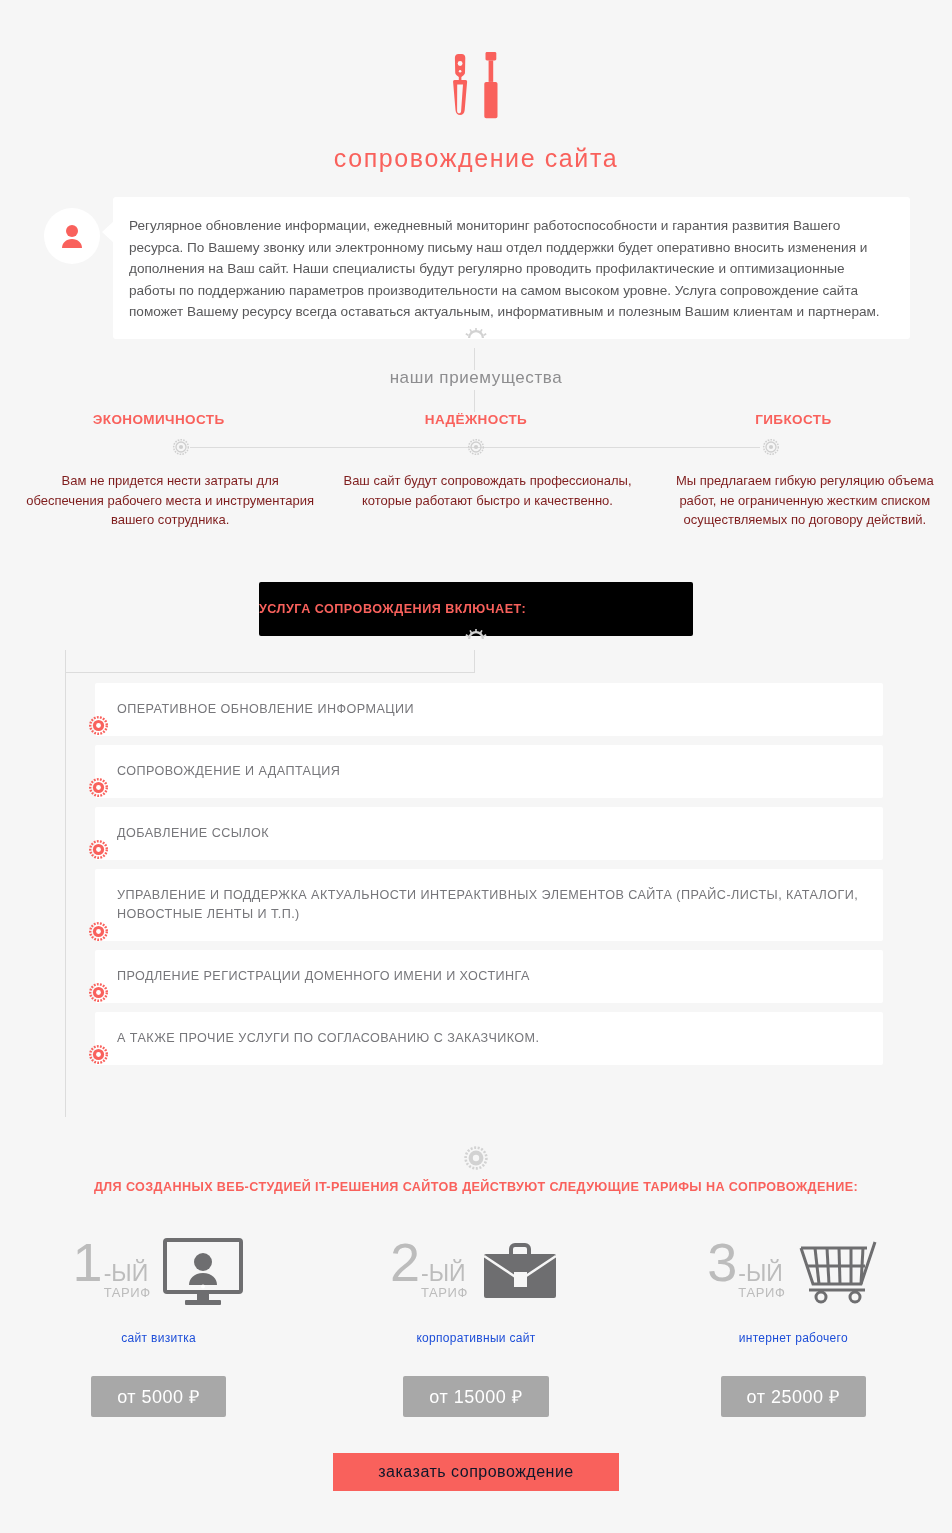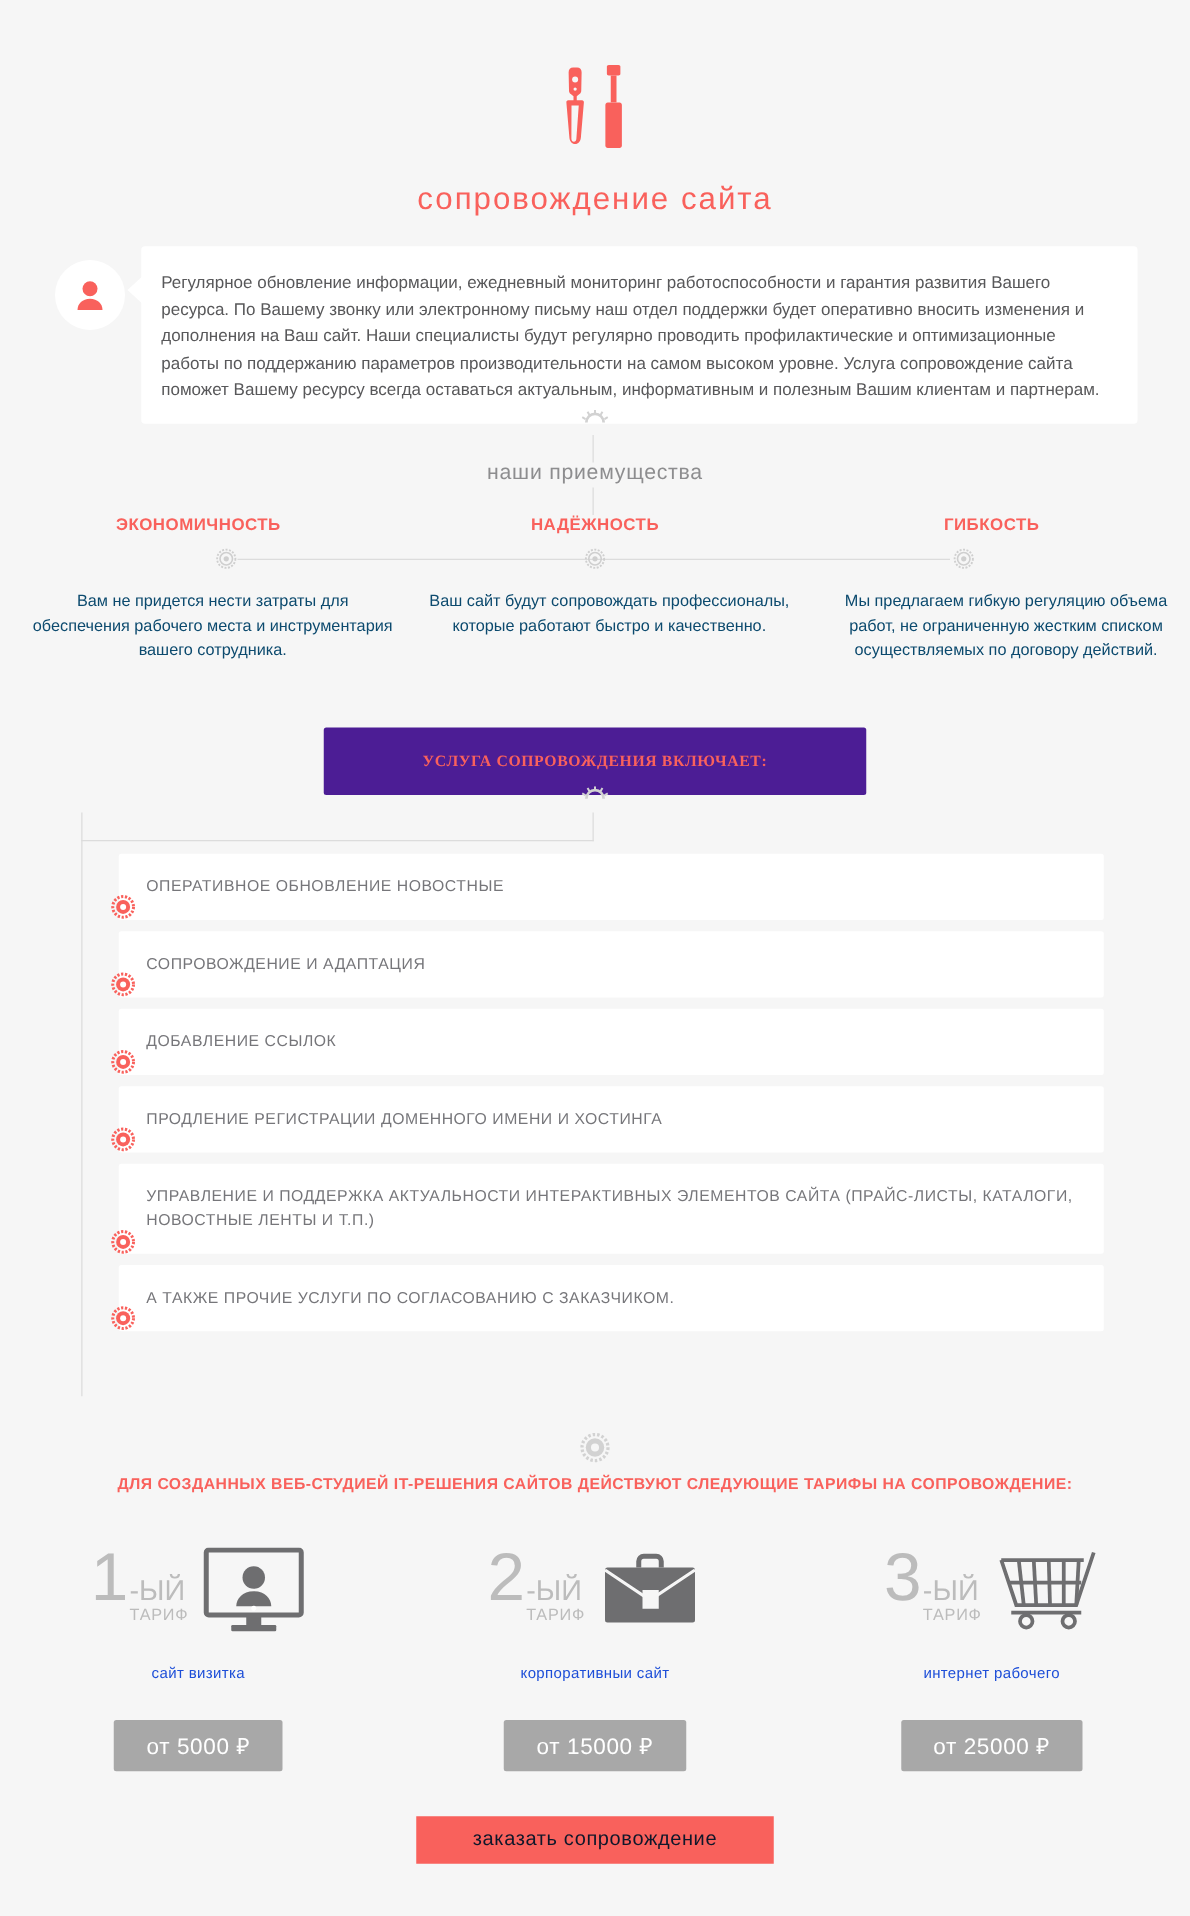--- a/index.html
+++ b/index.html
@@ -60,28 +60,28 @@
   .adv-title {
     position: absolute; left: 0; top: 368px; width: 952px;
     text-align: center; font-size: 17px; color: #8d8d8f; letter-spacing: .6px;
   }
   .adv-row { position: absolute; left: 0; top: 412px; width: 952px; display: flex; }
   .adv-col { flex: 1; text-align: center; }
   .adv-name {
     font-size: 13.5px; font-weight: 700; color: #f9615c;
     letter-spacing: .4px; text-transform: uppercase;
   }
-  .adv-desc { margin-top: 44px; font-size: 13px; line-height: 19.5px; color: #0c4a6e; padding-left: 23px; }
+  .adv-desc { margin-top: 44px; font-size: 13px; line-height: 19.5px; color: #7f1d1d; padding-left: 23px; }
 
   
   .banner {
     position: absolute; left: 259px; top: 582px;
     width: 434px; height: 54px;
-    background: #4c1d95; border-radius: 2px;
-    display: flex; align-items: center; justify-content: center; font-family: Liberation Serif, serif;
+    background: #000000; border-radius: 2px;
+    display: flex; align-items: center; 
   }
   .banner-text {
     font-size: 12.6px; font-weight: 700; color: #f9615c; letter-spacing: .5px;
   }
 
   
   .list { position: absolute; left: 0; top: 683px; width: 952px; }
   .list-item {
     position: relative;
     margin: 0 0 9px 95px;
@@ -255,21 +255,21 @@
 
   <div class="list">
     <div class="list-item">
       <span class="bullet">
         <svg width="21" height="21" viewBox="0 0 21 21" style="position:absolute;left:-62px;top:16px;">
           <circle cx="10.5" cy="10.5" r="8.3" fill="none" stroke="#f9615c" stroke-width="2.4" stroke-dasharray="1.8 1.3"></circle>
           <circle cx="10.5" cy="10.5" r="5.6" fill="#f9615c"></circle>
           <circle cx="10.5" cy="10.5" r="2.4" fill="#ffffff"></circle>
         </svg>
       </span>
-      <span class="txt">ОПЕРАТИВНОЕ ОБНОВЛЕНИЕ НОВОСТНЫЕ</span>
+      <span class="txt">ОПЕРАТИВНОЕ ОБНОВЛЕНИЕ ИНФОРМАЦИИ</span>
     </div>
     <div class="list-item">
       <span class="bullet">
         <svg width="21" height="21" viewBox="0 0 21 21" style="position:absolute;left:-62px;top:16px;">
           <circle cx="10.5" cy="10.5" r="8.3" fill="none" stroke="#f9615c" stroke-width="2.4" stroke-dasharray="1.8 1.3"></circle>
           <circle cx="10.5" cy="10.5" r="5.6" fill="#f9615c"></circle>
           <circle cx="10.5" cy="10.5" r="2.4" fill="#ffffff"></circle>
         </svg>
       </span>
       <span class="txt">СОПРОВОЖДЕНИЕ И АДАПТАЦИЯ</span>
@@ -277,39 +277,39 @@
     <div class="list-item">
       <span class="bullet">
         <svg width="21" height="21" viewBox="0 0 21 21" style="position:absolute;left:-62px;top:16px;">
           <circle cx="10.5" cy="10.5" r="8.3" fill="none" stroke="#f9615c" stroke-width="2.4" stroke-dasharray="1.8 1.3"></circle>
           <circle cx="10.5" cy="10.5" r="5.6" fill="#f9615c"></circle>
           <circle cx="10.5" cy="10.5" r="2.4" fill="#ffffff"></circle>
         </svg>
       </span>
       <span class="txt">ДОБАВЛЕНИЕ ССЫЛОК</span>
     </div>
+    <div class="list-item" style="min-height:72px;">
+      <span class="bullet">
+        <svg width="21" height="21" viewBox="0 0 21 21" style="position:absolute;left:-62px;top:26px;">
+          <circle cx="10.5" cy="10.5" r="8.3" fill="none" stroke="#f9615c" stroke-width="2.4" stroke-dasharray="1.8 1.3"></circle>
+          <circle cx="10.5" cy="10.5" r="5.6" fill="#f9615c"></circle>
+          <circle cx="10.5" cy="10.5" r="2.4" fill="#ffffff"></circle>
+        </svg>
+      </span>
+      <span class="txt">УПРАВЛЕНИЕ И ПОДДЕРЖКА АКТУАЛЬНОСТИ ИНТЕРАКТИВНЫХ ЭЛЕМЕНТОВ САЙТА (ПРАЙС-ЛИСТЫ, КАТАЛОГИ, НОВОСТНЫЕ ЛЕНТЫ И Т.П.)</span>
+    </div>
     <div class="list-item">
       <span class="bullet">
         <svg width="21" height="21" viewBox="0 0 21 21" style="position:absolute;left:-62px;top:16px;">
           <circle cx="10.5" cy="10.5" r="8.3" fill="none" stroke="#f9615c" stroke-width="2.4" stroke-dasharray="1.8 1.3"></circle>
           <circle cx="10.5" cy="10.5" r="5.6" fill="#f9615c"></circle>
           <circle cx="10.5" cy="10.5" r="2.4" fill="#ffffff"></circle>
         </svg>
       </span>
       <span class="txt">ПРОДЛЕНИЕ РЕГИСТРАЦИИ ДОМЕННОГО ИМЕНИ И ХОСТИНГА</span>
-    </div>
-    <div class="list-item" style="min-height:72px;">
-      <span class="bullet">
-        <svg width="21" height="21" viewBox="0 0 21 21" style="position:absolute;left:-62px;top:26px;">
-          <circle cx="10.5" cy="10.5" r="8.3" fill="none" stroke="#f9615c" stroke-width="2.4" stroke-dasharray="1.8 1.3"></circle>
-          <circle cx="10.5" cy="10.5" r="5.6" fill="#f9615c"></circle>
-          <circle cx="10.5" cy="10.5" r="2.4" fill="#ffffff"></circle>
-        </svg>
-      </span>
-      <span class="txt">УПРАВЛЕНИЕ И ПОДДЕРЖКА АКТУАЛЬНОСТИ ИНТЕРАКТИВНЫХ ЭЛЕМЕНТОВ САЙТА (ПРАЙС-ЛИСТЫ, КАТАЛОГИ, НОВОСТНЫЕ ЛЕНТЫ И Т.П.)</span>
     </div>
     <div class="list-item">
       <span class="bullet">
         <svg width="21" height="21" viewBox="0 0 21 21" style="position:absolute;left:-62px;top:16px;">
           <circle cx="10.5" cy="10.5" r="8.3" fill="none" stroke="#f9615c" stroke-width="2.4" stroke-dasharray="1.8 1.3"></circle>
           <circle cx="10.5" cy="10.5" r="5.6" fill="#f9615c"></circle>
           <circle cx="10.5" cy="10.5" r="2.4" fill="#ffffff"></circle>
         </svg>
       </span>
       <span class="txt">А ТАКЖЕ ПРОЧИЕ УСЛУГИ ПО СОГЛАСОВАНИЮ С ЗАКАЗЧИКОМ.</span>

